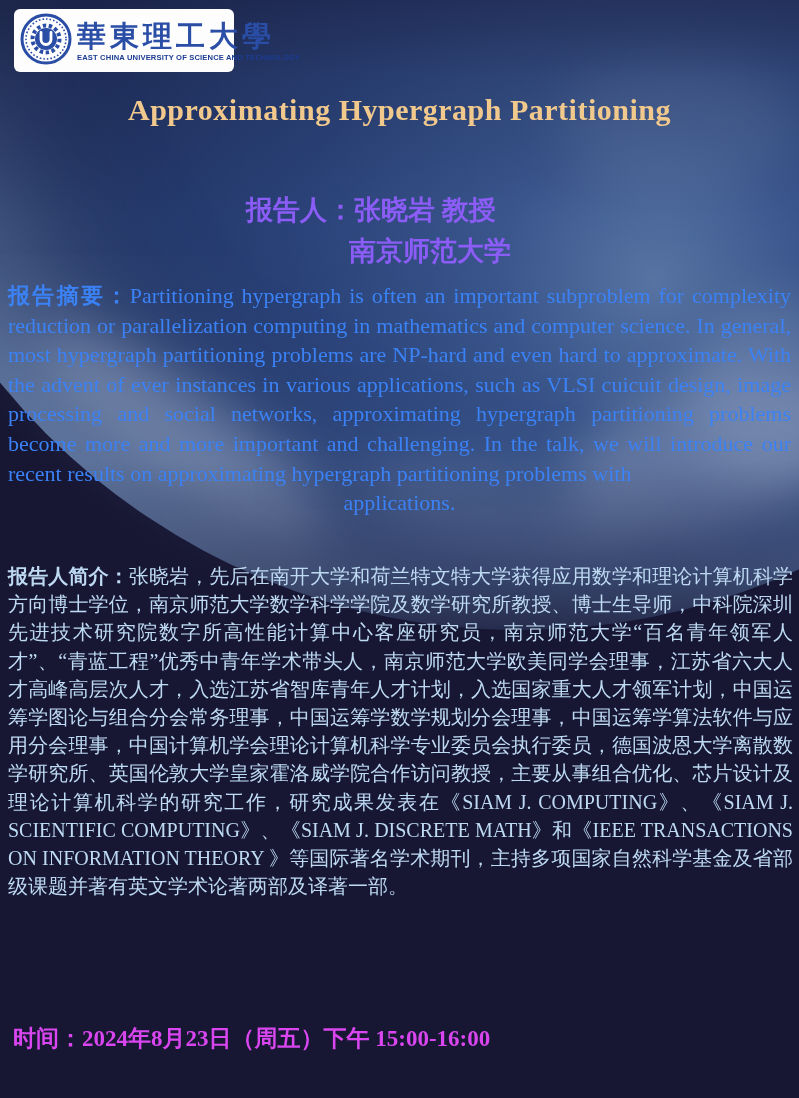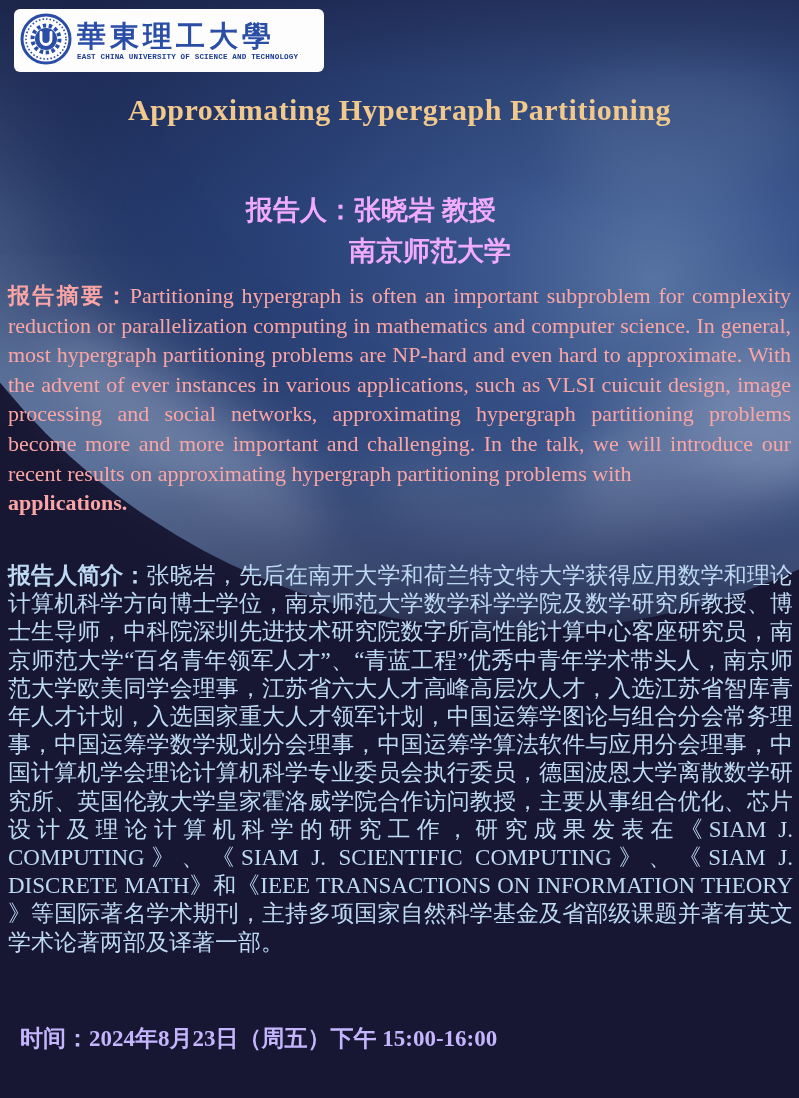--- a/index.html
+++ b/index.html
@@ -37,69 +37,69 @@
       rgba(23,23,52,0.16) 20%, rgba(23,23,52,0.22) 42%,
       rgba(23,23,52,0.50) 52%, rgba(23,23,52,0.85) 58%,
       rgba(23,23,52,0.97) 63%, #171734 70%, #171734 100%);
   }
 
   
   .content { position: absolute; inset: 0; z-index: 5; }
 
   .logo {
     position: absolute; left: 14px; top: 9px;
-    width: 310px; height: 63px;
+    width: 220px; height: 63px;
     background: #fdfdfd; border-radius: 6px;
     display: flex; align-items: center;
     padding: 0 6px; box-sizing: border-box; gap: 5px;
   }
   .logo-text { display: flex; flex-direction: column; justify-content: center; }
   .logo-cn {
     color: #2a4da6; font-size: 29px; font-weight: bold;
     letter-spacing: 4px; line-height: 32px; white-space: nowrap;
     font-family: "Liberation Serif", serif;
   }
   .logo-en {
     color: #1c3c94; font-size: 7.6px; font-weight: bold;
     letter-spacing: 0.15px; white-space: nowrap; margin-top: 1px;
-    font-family: Liberation Mono, monospace;
+    font-family: Liberation Sans, sans-serif;
   }
 
   .title {
     position: absolute; left: 0; right: 0; top: 88px;
     text-align: center;
     color: #f2c98c; font-size: 30px; font-weight: bold;
     line-height: 43px; letter-spacing: 0.5px; font-family: Liberation Serif, serif;
   }
 
   .speaker {
     position: absolute; left: 246px; top: 190px;
-    color: #f0abfc; font-size: 27px; font-weight: bold;
+    color: #8b5cf6; font-size: 27px; font-weight: bold;
     line-height: 41px; white-space: nowrap;
   }
   .speaker-line2 { margin-left: 103px; }
 
   .abstract {
     position: absolute; left: 8px; width: 783px; top: 281px;
-    color: #fca5a5; font-size: 22px; line-height: 29.6px;
+    color: #3b82f6; font-size: 22px; line-height: 29.6px;
     text-align: justify;
   }
   .abstract .label { font-weight: bold; }
-  .abstract .last-line { display: block; text-align: left; font-weight: bold; }
+  .abstract .last-line { display: block; text-align: center; }
 
   .bio {
     position: absolute; left: 8px; width: 785px; top: 562px;
-    color: #bedaf3; font-size: 23px; line-height: 28.2px;
+    color: #bedaf3; font-size: 20px; line-height: 28.2px;
     text-align: justify;
   }
   .bio .label { font-weight: bold; }
 
   .schedule {
-    position: absolute; left: 20px; top: 1022px;
-    color: #c4b5fd; font-size: 23px; font-weight: bold;
+    position: absolute; left: 13px; top: 1022px;
+    color: #d946ef; font-size: 23px; font-weight: bold;
     line-height: 34px;
   }
   .schedule-row { white-space: nowrap; }
 </style>
 </head>
 <body>
 
 <div class="bg earth"></div>
 <div class="bg cloud cloud1"></div>
 <div class="bg cloud cloud2"></div>

